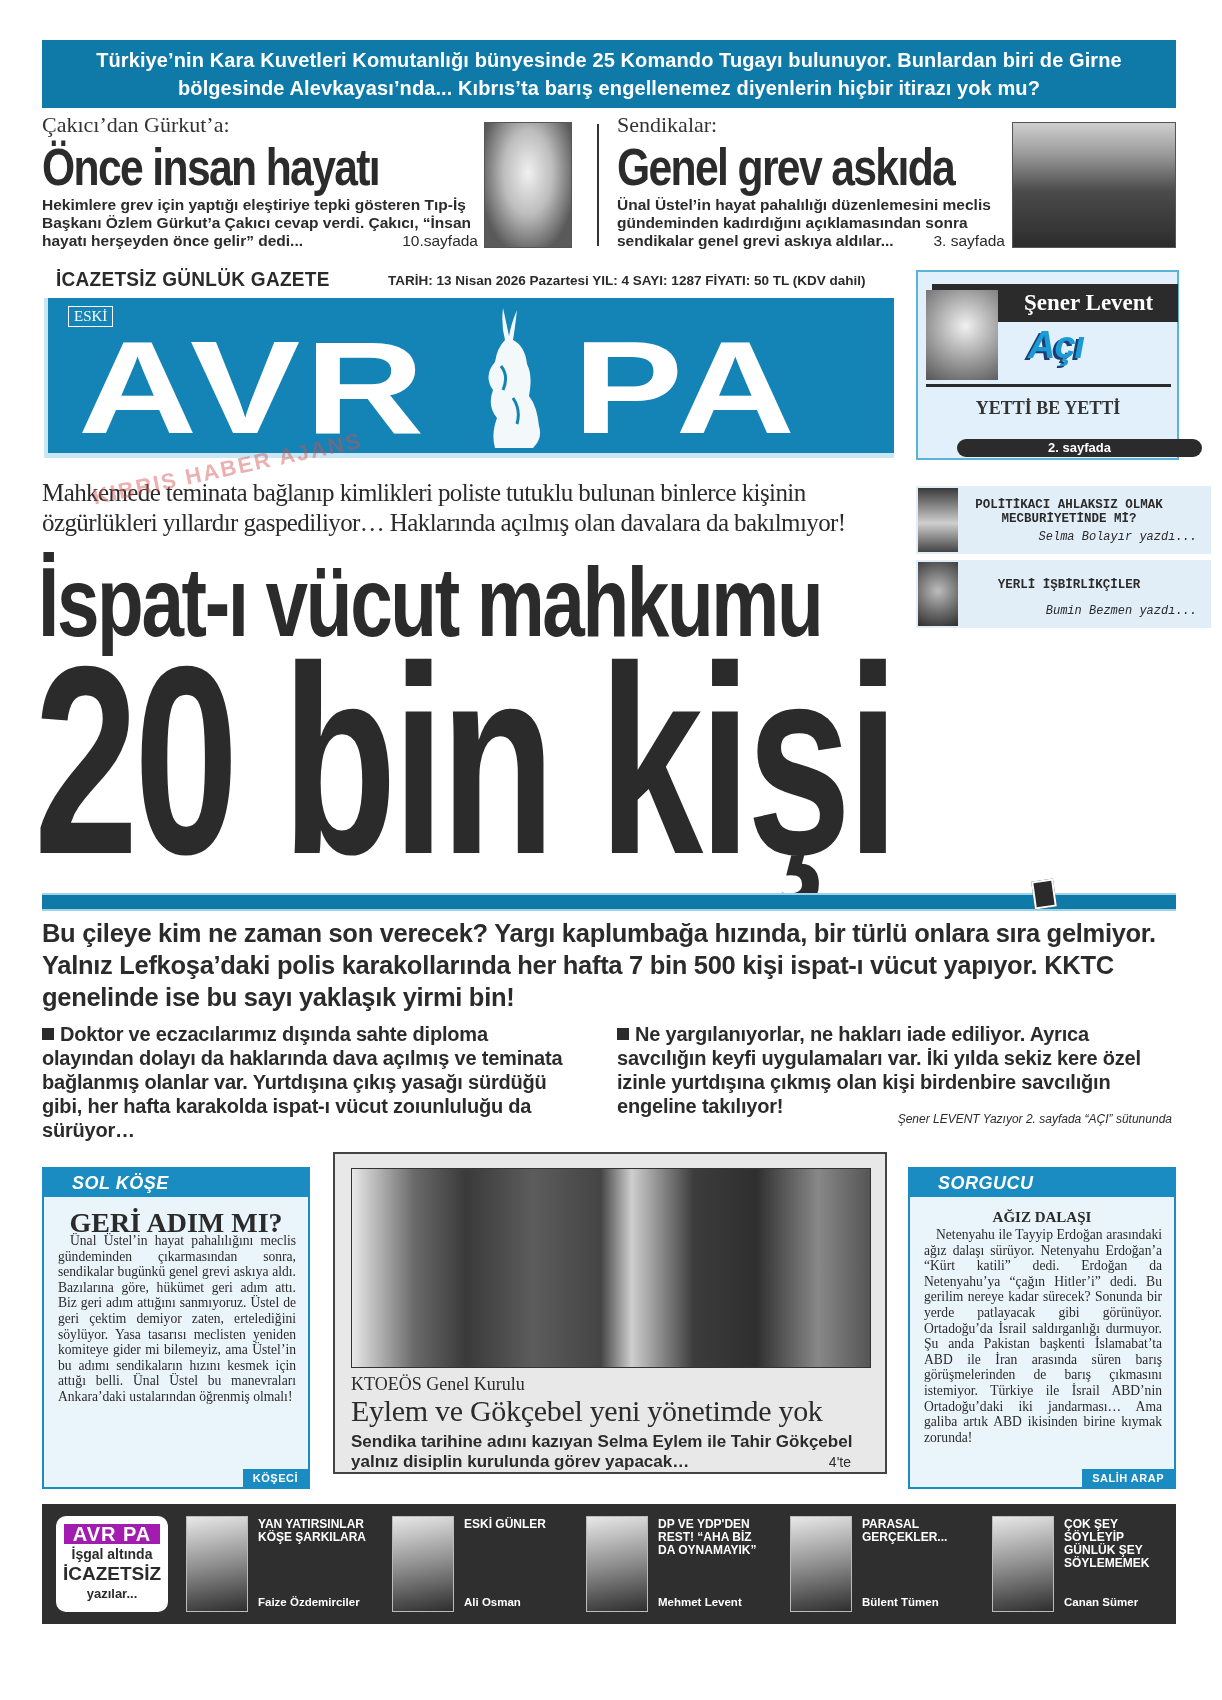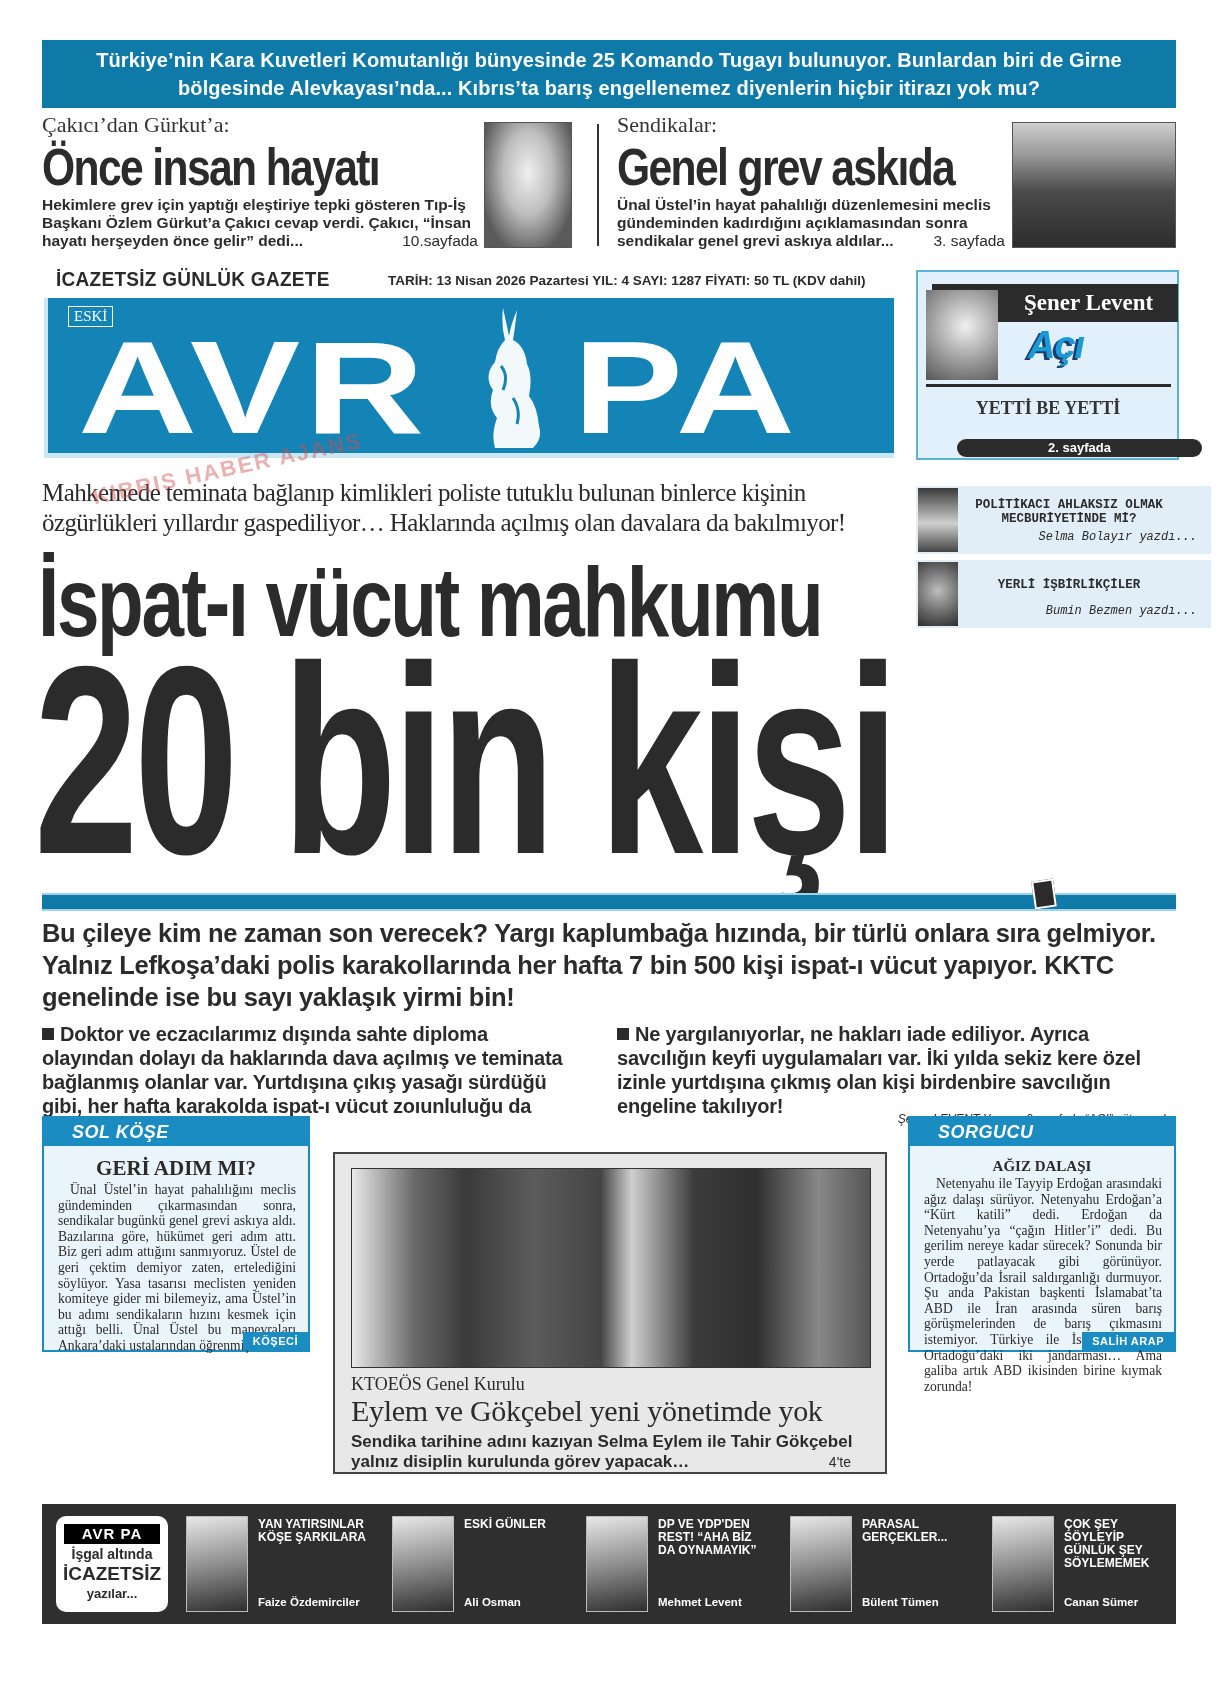--- a/index.html
+++ b/index.html
@@ -55,39 +55,39 @@
   .headline2 { left: 34px; top: 640px; font-weight: bold; font-size: 268px; line-height: 240px; letter-spacing: -6px; color: #2b2b2b;
     transform: scaleX(0.70); transform-origin: left top; white-space: nowrap; }
   .blue-rule { left: 42px; top: 893px; width: 1134px; height: 18px; background: #0f7aa8; border-top: 2px solid #9fd3ea; border-bottom: 2px solid #9fd3ea; }
   .cedilla { left: 1033px; top: 880px; width: 22px; height: 28px; background: #2b2b2b; border: 2px solid #fff; transform: rotate(-8deg); }
   .lede { left: 42px; top: 917px; width: 1140px; font-weight: bold; font-size: 25.5px; line-height: 32px; color: #2b2b2b; letter-spacing: -0.3px; }
   .bullet-col { top: 1022px; width: 540px; font-weight: bold; font-size: 20px; line-height: 24px; color: #2b2b2b; letter-spacing: -0.2px; }
   .sq { display: inline-block; width: 12px; height: 12px; background: #2b2b2b; margin-right: 6px; vertical-align: 1px; }
   .credit { right: 50px; top: 1112px; font-style: italic; font-size: 12px; color: #2b2b2b; }
 
   
-  .side-box { top: 1116px; width: 268px; height: 236px; background: #eaf4fb; border: 2px solid #1b8cc2; }
+  .side-box { top: 1167px; width: 268px; height: 322px; background: #eaf4fb; border: 2px solid #1b8cc2; }
   .side-head { left: 0; top: 0; width: 264px; height: 28px; background: #1b8cc2; color: #fff; font-weight: bold; font-size: 18px; padding-left: 28px; line-height: 28px; font-style: italic; letter-spacing: 0.5px; }
   .side-title { left: 0; width: 264px; text-align: center; font-family: "Liberation Serif", serif; font-weight: bold; color: #2b2b2b; }
   .side-text { left: 14px; width: 238px; font-family: "Liberation Serif", serif; font-size: 13.6px; line-height: 15.6px; color: #2b2b2b; text-align: justify; text-indent: 12px; }
   .side-sign { right: 0; bottom: 0; height: 18px; background: #1b8cc2; color: #fff; font-weight: bold; font-size: 11px; padding: 0 10px; line-height: 18px; letter-spacing: 0.5px; }
 
   
   .photo-story { left: 333px; top: 1152px; width: 554px; height: 322px; background: #e8e8e8; border: 2px solid #444; }
   .group-photo { left: 16px; top: 14px; width: 520px; height: 200px; border: 1px solid #333;
     background: linear-gradient(90deg, #e9e9e9 0%, #6a6a6a 12%, #3a3a3a 22%, #5c5c5c 35%, #444 48%, #cfcfcf 54%, #3c3c3c 66%, #2f2f2f 78%, #888 90%, #555 100%); }
   .ps-kicker { left: 16px; top: 220px; font-family: "Liberation Serif", serif; font-size: 18px; color: #2b2b2b; }
   .ps-head { left: 16px; top: 240px; font-family: "Liberation Serif", serif; font-size: 30px; color: #2b2b2b; white-space: nowrap; letter-spacing: -0.3px; }
   .ps-body { left: 16px; top: 278px; width: 520px; font-weight: bold; font-size: 17px; line-height: 20px; color: #2b2b2b; }
   .ps-page { font-weight: normal; font-size: 14px; float: right; margin-right: 20px; }
 
   
   .bottom-bar { left: 42px; top: 1504px; width: 1134px; height: 120px; background: #2f2f2f; }
   .bb-logo-card { left: 14px; top: 12px; width: 112px; height: 96px; background: #fff; border-radius: 10px; text-align: center; }
-  .bb-logo { margin: 8px auto 2px; width: 96px; height: 20px; background: #000000; color: #fff; font-weight: bold; font-size: 15px; line-height: 20px; letter-spacing: 1px; }
+  .bb-logo { margin: 8px auto 2px; width: 96px; height: 20px; background: #a21caf; color: #fff; font-weight: bold; font-size: 20px; line-height: 20px; letter-spacing: 1px; }
   .bb-line1 { font-weight: bold; font-size: 14px; color: #2b2b2b; line-height: 17px; }
   .bb-line2 { font-weight: bold; font-size: 19px; color: #2b2b2b; line-height: 22px; }
   .bb-line3 { font-weight: bold; font-size: 13px; color: #2b2b2b; line-height: 18px; }
   .bb-item-photo { top: 12px; width: 62px; height: 96px; border: 1px solid #bbb; background: linear-gradient(170deg, #e8e8e8, #8f8f8f 50%, #2e2e2e); }
   .bb-item-title { top: 14px; width: 110px; color: #fff; font-weight: bold; font-size: 12px; line-height: 13px; }
   .bb-item-author { top: 92px; color: #fff; font-weight: bold; font-size: 11.5px; white-space: nowrap; }
 </style>
 </head>
 <body>
 
@@ -158,21 +158,21 @@
 <div class="abs bullet-col" style="left:42px;">
   <span class="sq"></span><span>Doktor ve eczacılarımız dışında sahte diploma olayından dolayı da haklarında dava açılmış ve teminata bağlanmış olanlar var. Yurtdışına çıkış yasağı sürdüğü gibi, her hafta karakolda ispat-ı vücut zoıunluluğu da sürüyor…</span>
 </div>
 <div class="abs bullet-col" style="left:617px;">
   <span class="sq"></span><span>Ne yargılanıyorlar, ne hakları iade ediliyor. Ayrıca savcılığın keyfi uygulamaları var. İki yılda sekiz kere özel izinle yurtdışına çıkmış olan kişi birdenbire savcılığın engeline takılıyor!</span>
 </div>
 <div class="abs credit">Şener LEVENT Yazıyor 2. sayfada “AÇI” sütununda</div>
 
 <div class="abs side-box" style="left:42px;">
   <div class="abs side-head">SOL KÖŞE</div>
-  <div class="abs side-title" style="top:38px; font-size:21px;">GERİ ADIM MI?</div>
+  <div class="abs side-title" style="top:38px; font-size:28px;">GERİ ADIM MI?</div>
   <div class="abs side-text" style="top:64px;">Ünal Üstel’in hayat pahalılığını meclis gündeminden çıkarmasından sonra, sendikalar bugünkü genel grevi askıya aldı. Bazılarına göre, hükümet geri adım attı. Biz geri adım attığını sanmıyoruz. Üstel de geri çektim demiyor zaten, ertelediğini söylüyor. Yasa tasarısı meclisten yeniden komiteye gider mi bilemeyiz, ama Üstel’in bu adımı sendikaların hızını kesmek için attığı belli. Ünal Üstel bu manevraları Ankara’daki ustalarından öğrenmiş olmalı!</div>
   <div class="abs side-sign">KÖŞECİ</div>
 </div>
 
 <div class="abs photo-story">
   <div class="abs group-photo"></div>
   <div class="abs ps-kicker">KTOEÖS Genel Kurulu</div>
   <div class="abs ps-head">Eylem ve Gökçebel yeni yönetimde yok</div>
   <div class="abs ps-body">
     <span>Sendika tarihine adını kazıyan Selma Eylem ile Tahir Gökçebel yalnız disiplin kurulunda görev yapacak…</span>

